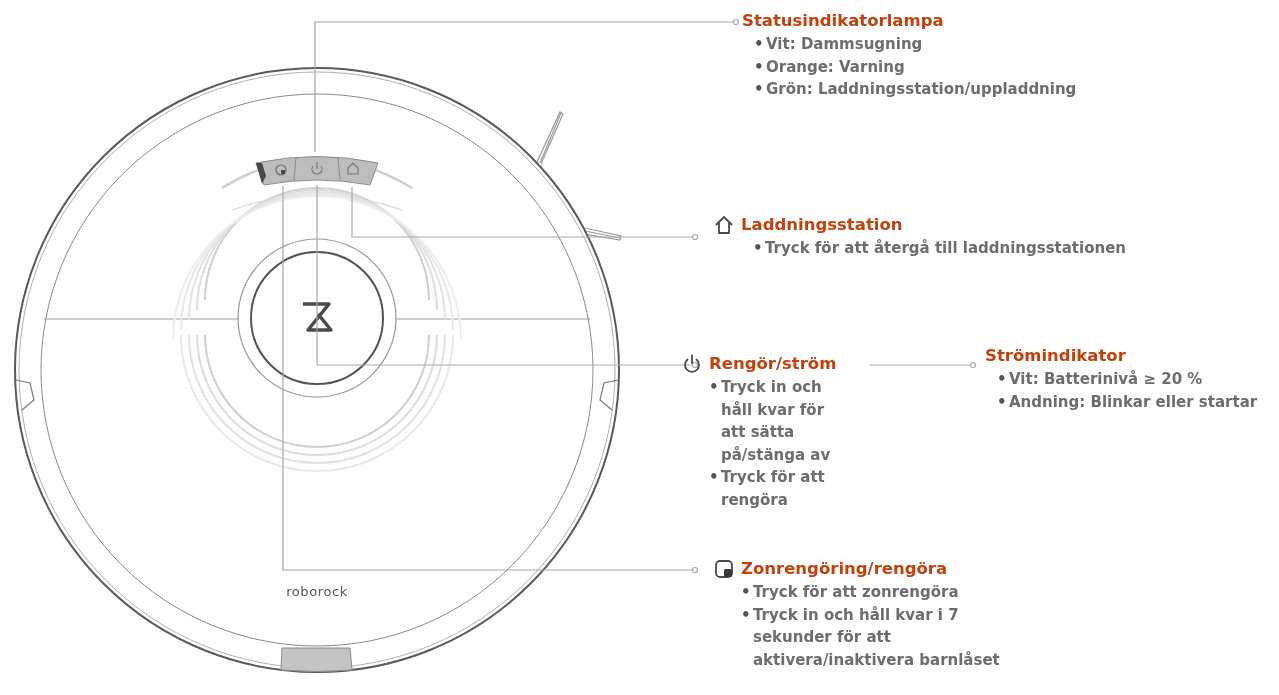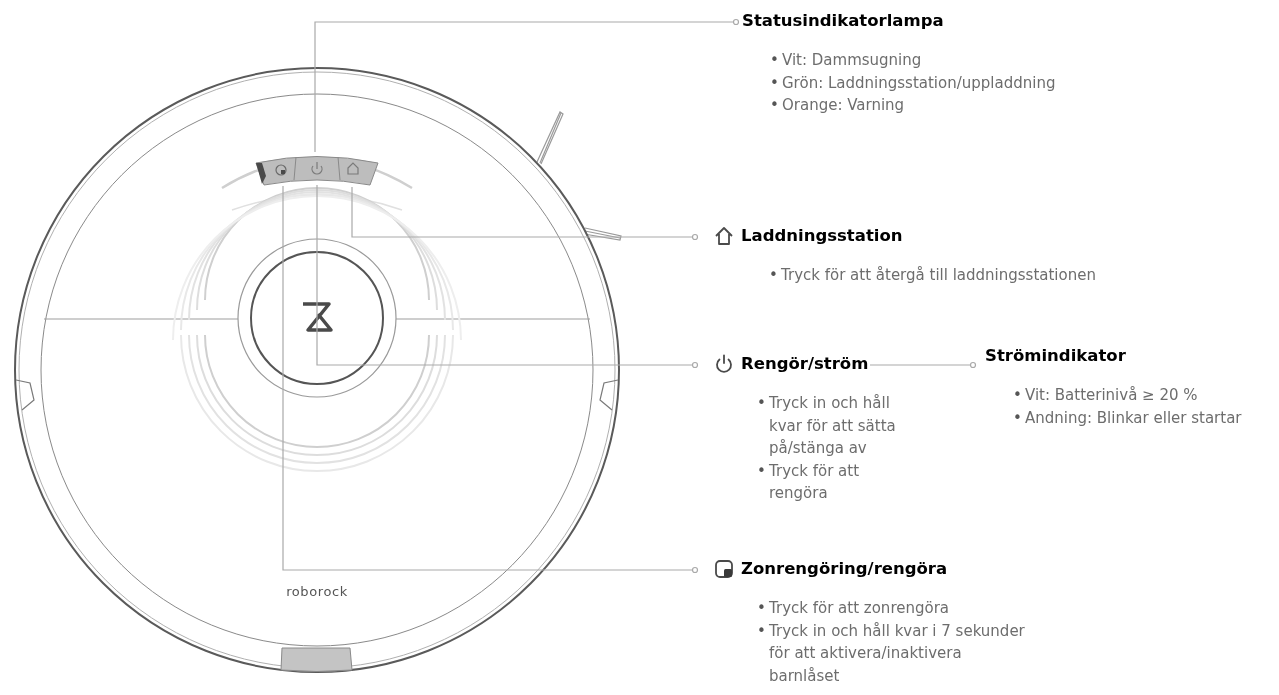--- a/index.html
+++ b/index.html
@@ -1,22 +1,22 @@
 <!DOCTYPE html>
 <html><head>
 <meta charset="utf-8">
 <style>
   html, body { margin: 0; padding: 0; background: #ffffff; }
   body { width: 1279px; height: 695px; position: relative; overflow: hidden;
          font-family: "DejaVu Sans", "Liberation Sans", sans-serif; }
   #diagram { position: absolute; left: 0; top: 0; width: 1279px; height: 695px; }
   .callout { position: absolute; color: #6d6d6d; }
-  .callout .title { font-size: 16.5px; font-weight: bold; color: #000000; line-height: 24px;
+  .callout .title { font-size: 16.5px; font-weight: bold; color: #c2410c; line-height: 24px;
                     display: flex; align-items: center; gap: 6px; white-space: nowrap; }
-  .callout ul { list-style: none; margin: 16px; padding: 0 0 0 12px; }
+  .callout ul { list-style: none; margin: 0; padding: 0 0 0 12px; font-weight: bold; }
   .callout li { font-size: 15px; line-height: 22.5px; position: relative; padding-left: 12px; }
   .callout li::before { content: "•"; position: absolute; left: 0; top: 0; color: #555; }
   .icon { display: inline-block; width: 22px; height: 22px; }
   .icon svg { width: 22px; height: 22px; display: block; }
 </style>
 </head>
 <body>
 
 <svg id="diagram" viewBox="0 0 1279 695" xmlns="http://www.w3.org/2000/svg">
   <defs>
@@ -105,40 +105,40 @@
     <circle cx="695" cy="365" r="2.5"></circle>
     <circle cx="973" cy="365" r="2.5"></circle>
     <circle cx="695" cy="570" r="2.5"></circle>
   </g>
 </svg>
 
 <div class="callout" style="left:742px; top:9px;">
   <div class="title">Statusindikatorlampa</div>
   <ul>
     <li>Vit: Dammsugning</li>
+    <li>Orange: Varning</li>
     <li>Grön: Laddningsstation/uppladdning</li>
-    <li>Orange: Varning</li>
   </ul>
 </div>
 
-<div class="callout" style="left:713px; top:224px;">
+<div class="callout" style="left:713px; top:213px;">
   <div class="title">
     <span class="icon">
       <svg viewBox="0 0 22 22">
           <path d="M3 11 L11 3 L19 11 M6 9 L6 19 L16 19 L16 9" fill="none" stroke="#4a4a4a" stroke-width="1.8" stroke-linejoin="round"></path>
         </svg>
     </span>
     <span>Laddningsstation</span>
   </div>
   <ul style="padding-left:40px;">
     <li>Tryck för att återgå till laddningsstationen</li>
   </ul>
 </div>
 
-<div class="callout" style="left:713px; top:352px; width:160px;">
+<div class="callout" style="left:681px; top:352px; width:160px;">
   <div class="title">
     <span class="icon">
       <svg viewBox="0 0 22 22">
           <path d="M6.5 6.5 A7 7 0 1 0 15.5 6.5" fill="none" stroke="#4a4a4a" stroke-width="1.8" stroke-linecap="round"></path>
           <line x1="11" y1="2.5" x2="11" y2="10" stroke="#4a4a4a" stroke-width="1.8" stroke-linecap="round"></line>
         </svg>
     </span>
     <span>Rengör/ström</span>
   </div>
   <ul style="padding-left:28px; width:140px;">

